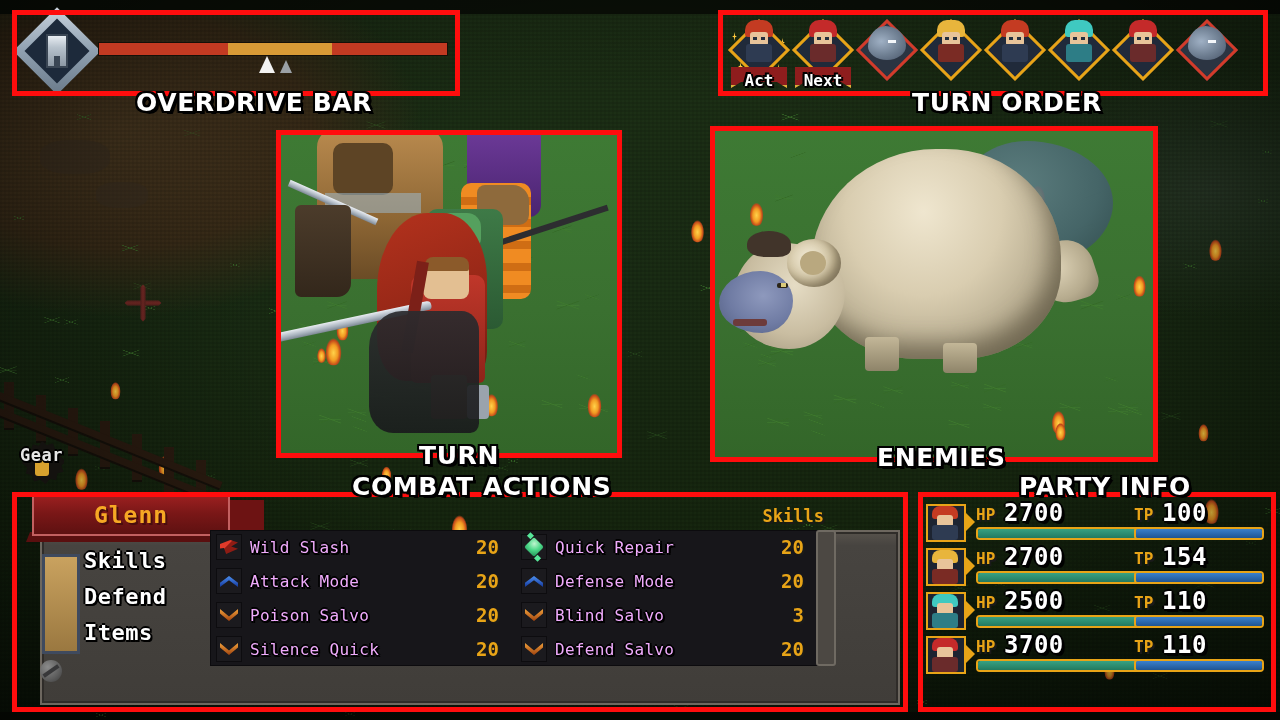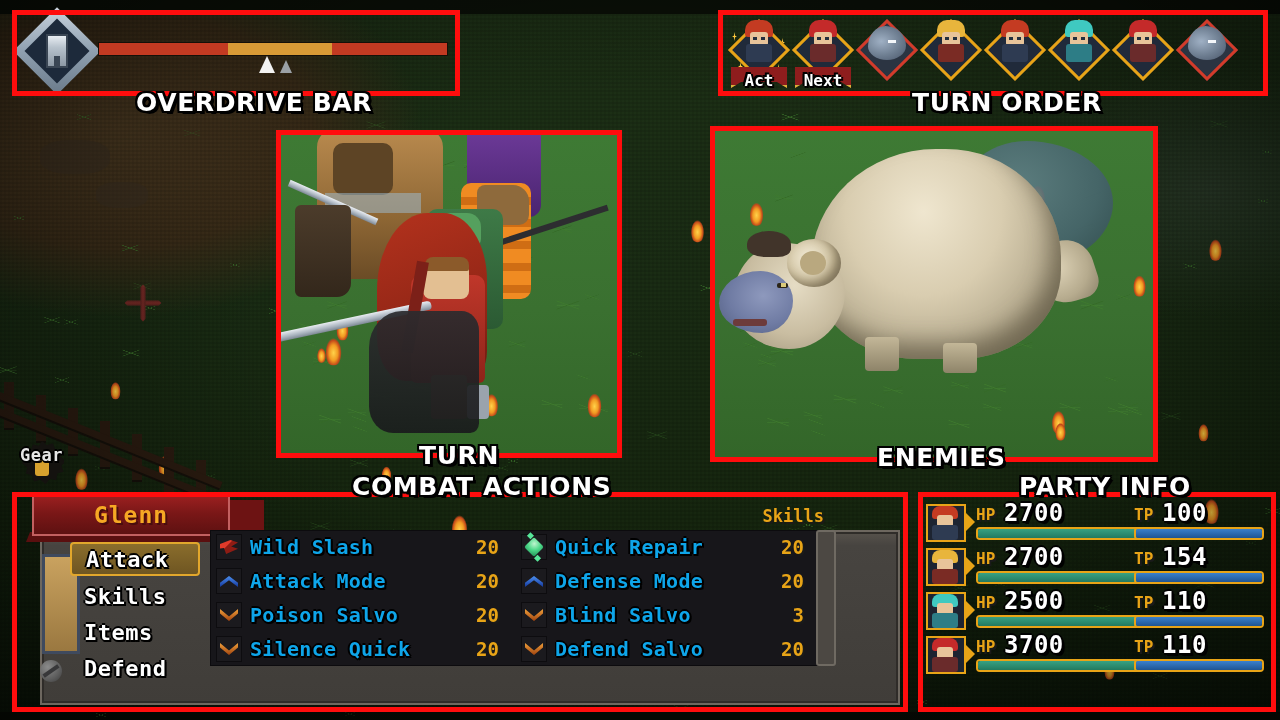--- a/index.html
+++ b/index.html
@@ -129,21 +129,21 @@
   .skills-area{position:absolute;left:198px;top:16px;width:630px;height:142px;z-index:7;}
   .skills-head{position:absolute;right:16px;top:-2px;color:#e8a417;font-size:17px;font-weight:bold;
       text-shadow:2px 2px 0 #1c1a17;}
   .skills-box{position:absolute;left:0;top:22px;width:610px;height:136px;
       background:#17161a;border:1px solid #0c0b0e;box-sizing:border-box;}
   .skill-grid{position:absolute;left:0;top:22px;width:610px;height:136px;
       display:grid;grid-template-columns:1fr 1fr;align-content:start;}
   .skill-row{display:flex;align-items:center;height:34px;padding:0 6px;box-sizing:border-box;}
   .sk-icon{width:26px;height:26px;flex:0 0 auto;margin-right:8px;position:relative;
       background:#1b1a1e;border:1px solid #0d0c0f;box-sizing:border-box;}
-  .sk-name{flex:1 1 auto;color:#0ea5e9;font-size:20px;font-weight:bold;letter-spacing:.3px;
+  .sk-name{flex:1 1 auto;color:#f0abfc;font-size:16px;font-weight:normal;letter-spacing:.3px;
       text-shadow:2px 0 0 #000,-2px 0 0 #000,0 2px 0 #000,0 -2px 0 #000,2px 2px 0 #000;
       white-space:nowrap;overflow:hidden;}
   .sk-cost{color:#e8a417;font-size:19px;font-weight:bold;margin-right:10px;
       text-shadow:2px 2px 0 #1a1a1a;}
   .ic-slash{position:absolute;left:3px;top:5px;width:18px;height:14px;
       background:linear-gradient(135deg,#e03a2a 0 40%,#8e1c14 41% 100%);
       clip-path:polygon(0 28%,58% 0,100% 18%,62% 46%,100% 62%,34% 100%,22% 58%,0 60%);}
   .ic-up{position:absolute;left:3px;top:7px;width:18px;height:11px;
       background:linear-gradient(180deg,#4b8ff0 0%,#15389c 100%);
       clip-path:polygon(50% 0,100% 62%,100% 100%,50% 38%,0 100%,0 62%);}
@@ -613,24 +613,23 @@
     <div class="cp-sidebox"></div>
     <div class="cp-screw"></div>
 
     <div class="banner-tail"></div>
     <div class="banner-tail2"></div>
     <div class="name-banner">
       <span>Glenn</span>
     </div>
 
     <div class="menu-col" id="menu-col">
-        <div class="menu-item sel">Attack</div>
         <div class="menu-item">Skills<div class="sub-arrow"></div></div>
+        <div class="menu-item">Defend</div>
         <div class="menu-item">Items<div class="sub-arrow dim"></div></div>
-        <div class="menu-item">Defend</div>
       </div>
 
     <div class="skills-area">
       <div class="skills-head">Skills</div>
       <div class="skills-box"></div>
       <div class="skill-grid" id="skill-grid">
           <div class="skill-row">
             <div class="sk-icon">
               <div class="ic-slash"></div>
             </div>

